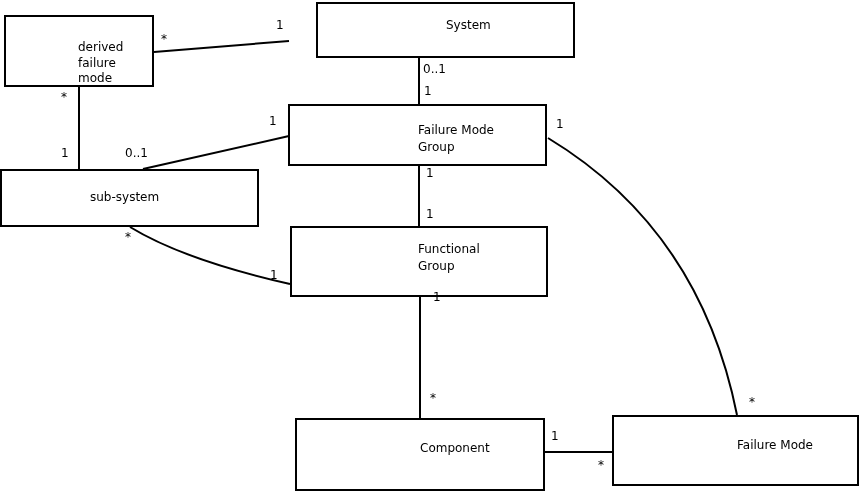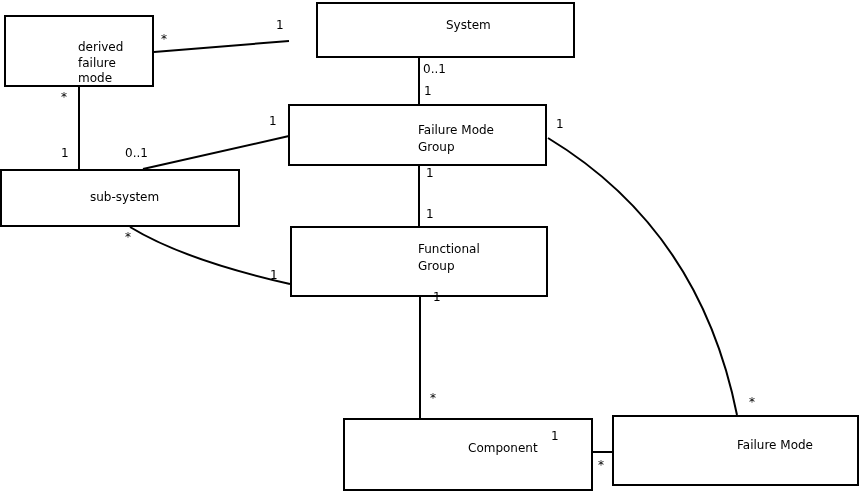--- a/index.html
+++ b/index.html
@@ -49,25 +49,25 @@
     color: #000000;
   }
 
   
   .n-derived    { left: 4px;   top: 15px;  width: 150px; height: 72px; }
   .n-derived .label    { left: 72px;  top: 23px; line-height: 15.5px; }
   .n-system     { left: 288px; top: 2px;   width: 259px; height: 56px; margin-left: 28px; }
   .n-system .label     { left: 128px; top: 13px; }
   .n-fmg        { left: 288px; top: 104px; width: 259px; height: 62px; }
   .n-fmg .label        { left: 128px; top: 16px; line-height: 17px; }
-  .n-subsystem  { left: 0px;   top: 169px; width: 240px; height: 58px; }
+  .n-subsystem  { left: 0px;   top: 169px; width: 259px; height: 58px; }
   .n-subsystem .label  { left: 88px;  top: 18px; }
   .n-functional { left: 290px; top: 226px; width: 258px; height: 71px; }
   .n-functional .label { left: 126px; top: 13px; line-height: 16.5px; }
-  .n-component  { left: 295px; top: 418px; width: 250px; height: 73px; margin-left: 48px; }
+  .n-component  { left: 295px; top: 418px; width: 250px; height: 73px; }
   .n-component .label  { left: 123px; top: 20px; }
   .n-failmode   { left: 612px; top: 415px; width: 247px; height: 71px; }
   .n-failmode .label   { left: 123px; top: 20px; }
 </style>
 </head>
 <body>
 
 <div class="canvas">
 
   <svg class="edges" viewBox="0 0 863 493">

